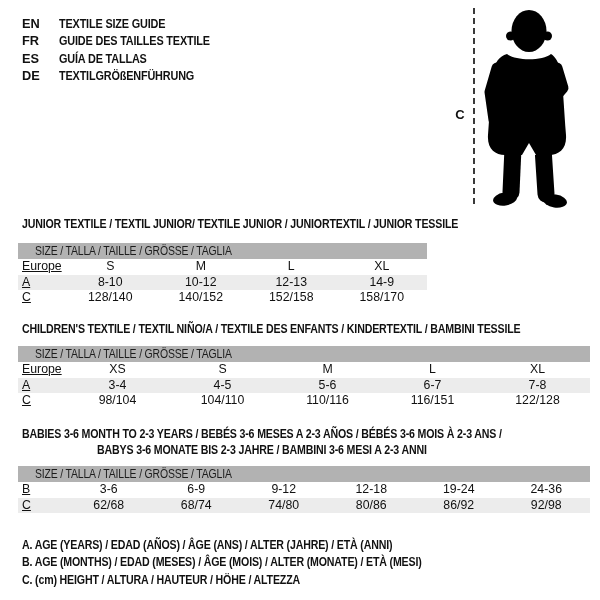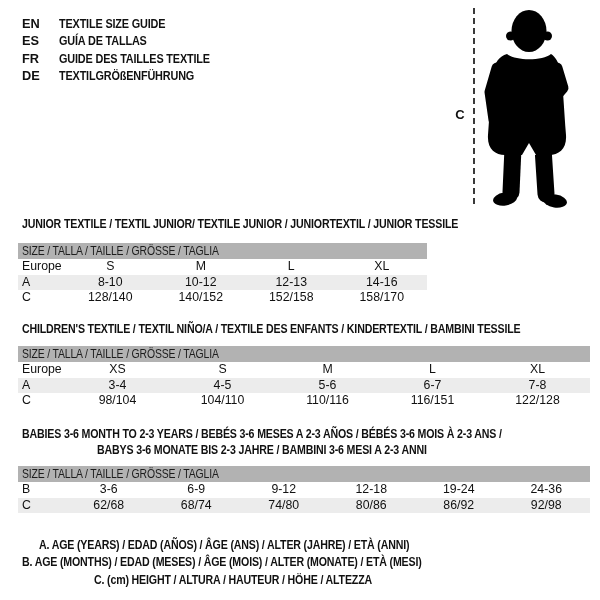--- a/index.html
+++ b/index.html
@@ -20,50 +20,50 @@
   .measure-label { position:absolute; left:452px; top:107px; width:16px; text-align:center; font-weight:700; font-size:13px; }
   .silhouette { position:absolute; left:483px; top:8px; }
 
   
   .sec-title { position:absolute; left:22px; font-weight:700; font-size:12.5px; line-height:16px;text-align:center; }
 
   
   .tbl { position:absolute; left:18px; font-size:12.3px; }
   .w409 { width:409px; }
   .w572 { width:572px; }
-  .tbl-bar { height:16px; line-height:16.5px; background:#b2b2b2; padding-left:4px; color:#1c1c1c; overflow:hidden; }
+  .tbl-bar { height:16px; line-height:16.5px; background:#b2b2b2; padding-left:17px; color:#1c1c1c; overflow:hidden; }
   .tbl-row { display:grid; height:15.5px; line-height:15.5px; align-items:center; }
   .cols4 { grid-template-columns:47px repeat(4,1fr); }
   .cols5 { grid-template-columns:47px repeat(5,1fr); }
   .cols6 { grid-template-columns:47px repeat(6,1fr); }
   .striped { background:#ececec; }
-  .row-label { padding-left:4px; }
+  .row-label { padding-left:4px;text-decoration:underline; }
   .cell { text-align:center; }
 
   
   .footnotes { position:absolute; left:22px; top:537px; font-weight:700; font-size:12.5px; }
-  .fn { height:17.3px; line-height:17.3px;text-align:center; }
+  .fn { height:17.3px; line-height:17.3px; }
 </style>
 </head>
 <body>
 
 <div class="page">
 
   <div class="lang">
     <div class="lang-row">
       <span class="lang-code">EN</span>
       <span class="cond">TEXTILE SIZE GUIDE</span>
     </div>
     <div class="lang-row">
+      <span class="lang-code">FR</span>
+      <span class="cond">GUIDE DES TAILLES TEXTILE</span>
+    </div>
+    <div class="lang-row">
       <span class="lang-code">ES</span>
       <span class="cond">GUÍA DE TALLAS</span>
-    </div>
-    <div class="lang-row">
-      <span class="lang-code">FR</span>
-      <span class="cond">GUIDE DES TAILLES TEXTILE</span>
     </div>
     <div class="lang-row">
       <span class="lang-code">DE</span>
       <span class="cond">TEXTILGRÖßENFÜHRUNG</span>
     </div>
   </div>
 
   <div class="measure-line"></div>
   <div class="measure-label">C</div>
   <svg class="silhouette" width="88" height="200" viewBox="0 0 88 200" aria-hidden="true">
@@ -94,21 +94,21 @@
       <div class="cell">S</div>
       <div class="cell">M</div>
       <div class="cell">L</div>
       <div class="cell">XL</div>
     </div>
     <div class="tbl-row cols4 striped">
       <div class="row-label">A</div>
       <div class="cell">8-10</div>
       <div class="cell">10-12</div>
       <div class="cell">12-13</div>
-      <div class="cell">14-16</div>
+      <div class="cell">14-9</div>
     </div>
     <div class="tbl-row cols4">
       <div class="row-label">C</div>
       <div class="cell">128/140</div>
       <div class="cell">140/152</div>
       <div class="cell">152/158</div>
       <div class="cell">158/170</div>
     </div>
   </div>
 

